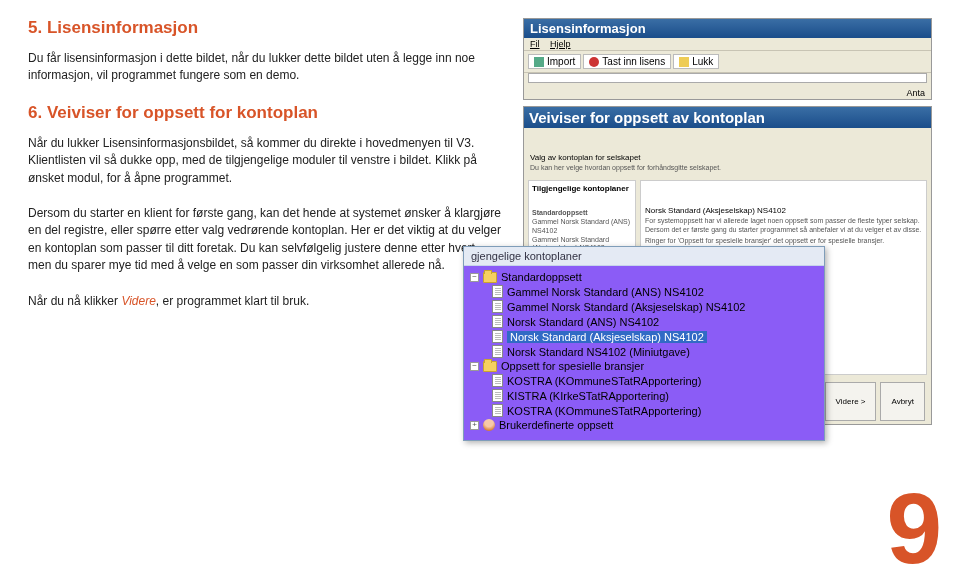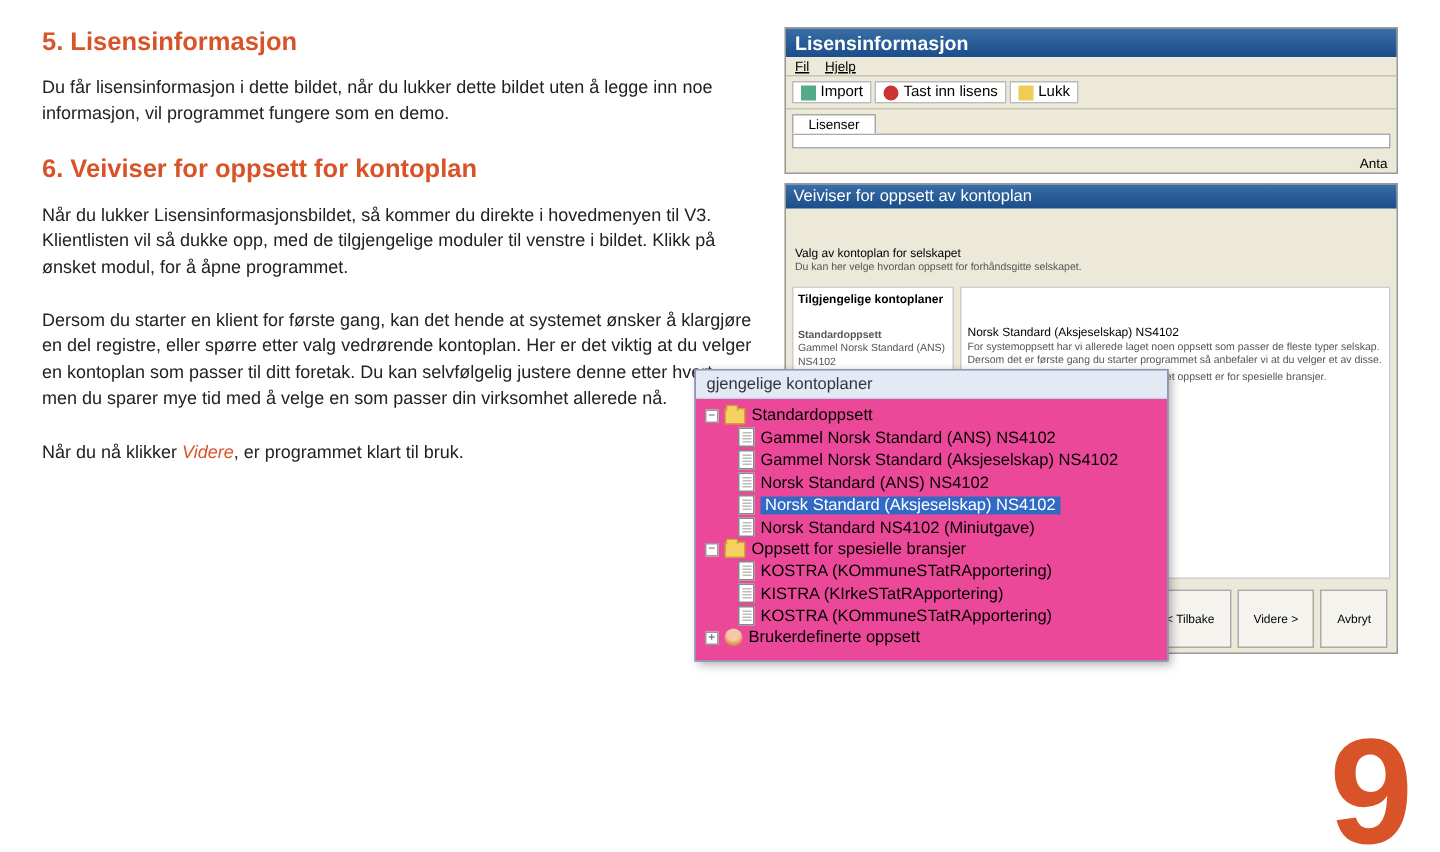--- a/index.html
+++ b/index.html
@@ -59,40 +59,40 @@
     .win-status { text-align: right; padding: 1px 6px; font-size: 9px; }
 
     .wiz {
       background: #ece9d8;
       border: 1px solid #999;
       font-size: 8px;
       position: relative;
     }
     .wiz-title {
       background: linear-gradient(#3a6ea5, #1a4d8a);
-      color: #fff; font-weight: normal;
-      padding: 2px 5px; font-size: 11px;
+      color: #fff; font-weight: bold;
+      padding: 2px 5px; font-size: 15px;
     }
     .wiz-body { display: flex; }
     .wiz-left { flex: 0 0 108px; background: #fff; border: 1px solid #ccc; margin: 4px; padding: 3px; }
     .wiz-left-h { font-weight: bold; margin-bottom: 16px; }
     .wiz-line { margin-bottom: 1px; color: #555; font-size: 7px; line-height: 1.2; }
     .wiz-line.sel { background: #316ac5; color: #fff; padding: 0 1px; }
     .wiz-right { flex: 1; background: #fff; border: 1px solid #ccc; margin: 4px 4px 4px 0; padding: 4px; }
     .wiz-right-h { font-weight: normal; margin-bottom: 2px; font-size: 8px; margin-top: 21px; }
     .wiz-right-p { color: #555; margin-bottom: 3px; font-size: 7px; line-height: 1.25; }
     .wiz-foot { display:flex; justify-content:flex-end; gap: 4px; padding: 3px 6px; }
     .wbtn { border: 1px solid #aaa; background: #f4f3ee; padding: 14px 10px; font-size: 8px; }
 
     .tree {
       position: absolute;
       left: -60px;
       top: 228px;
-      width: 316px;
-      background: #ec4899;
+      width: 362px;
+      background: #8b5cf6;
       border: 1px solid #7f9db9;
       font-size: 11px;
       z-index: 10;
       box-shadow: 2px 2px 6px rgba(0,0,0,0.3);
     }
     .tree-title {
       background: #e4eaf4;
       border-bottom: 1px solid #c6d4ea;
       padding: 3px 7px;
       font-size: 11px;
@@ -144,23 +144,20 @@
             <span>Import</span>
           </div>
         <div class="tbtn">
             <span class="ic" style="background:#c33;border-radius:50%;"></span>
             <span>Tast inn lisens</span>
           </div>
         <div class="tbtn">
             <span class="ic" style="background:#ec5;"></span>
             <span>Lukk</span>
           </div>
-      </div>
-      <div class="win-tabs">
-        <span class="tab">Lisenser</span>
       </div>
       <div class="win-body" style="height:10px;"></div>
       <div class="win-status">Anta</div>
     </div>
 
     <div class="wiz">
       <div class="wiz-title">Veiviser for oppsett av kontoplan</div>
       <div style="padding:4px 6px 0;">
         <div class="wiz-right-h">Valg av kontoplan for selskapet</div>
         <div class="wiz-right-p">Du kan her velge hvordan oppsett for forhåndsgitte selskapet.</div>

